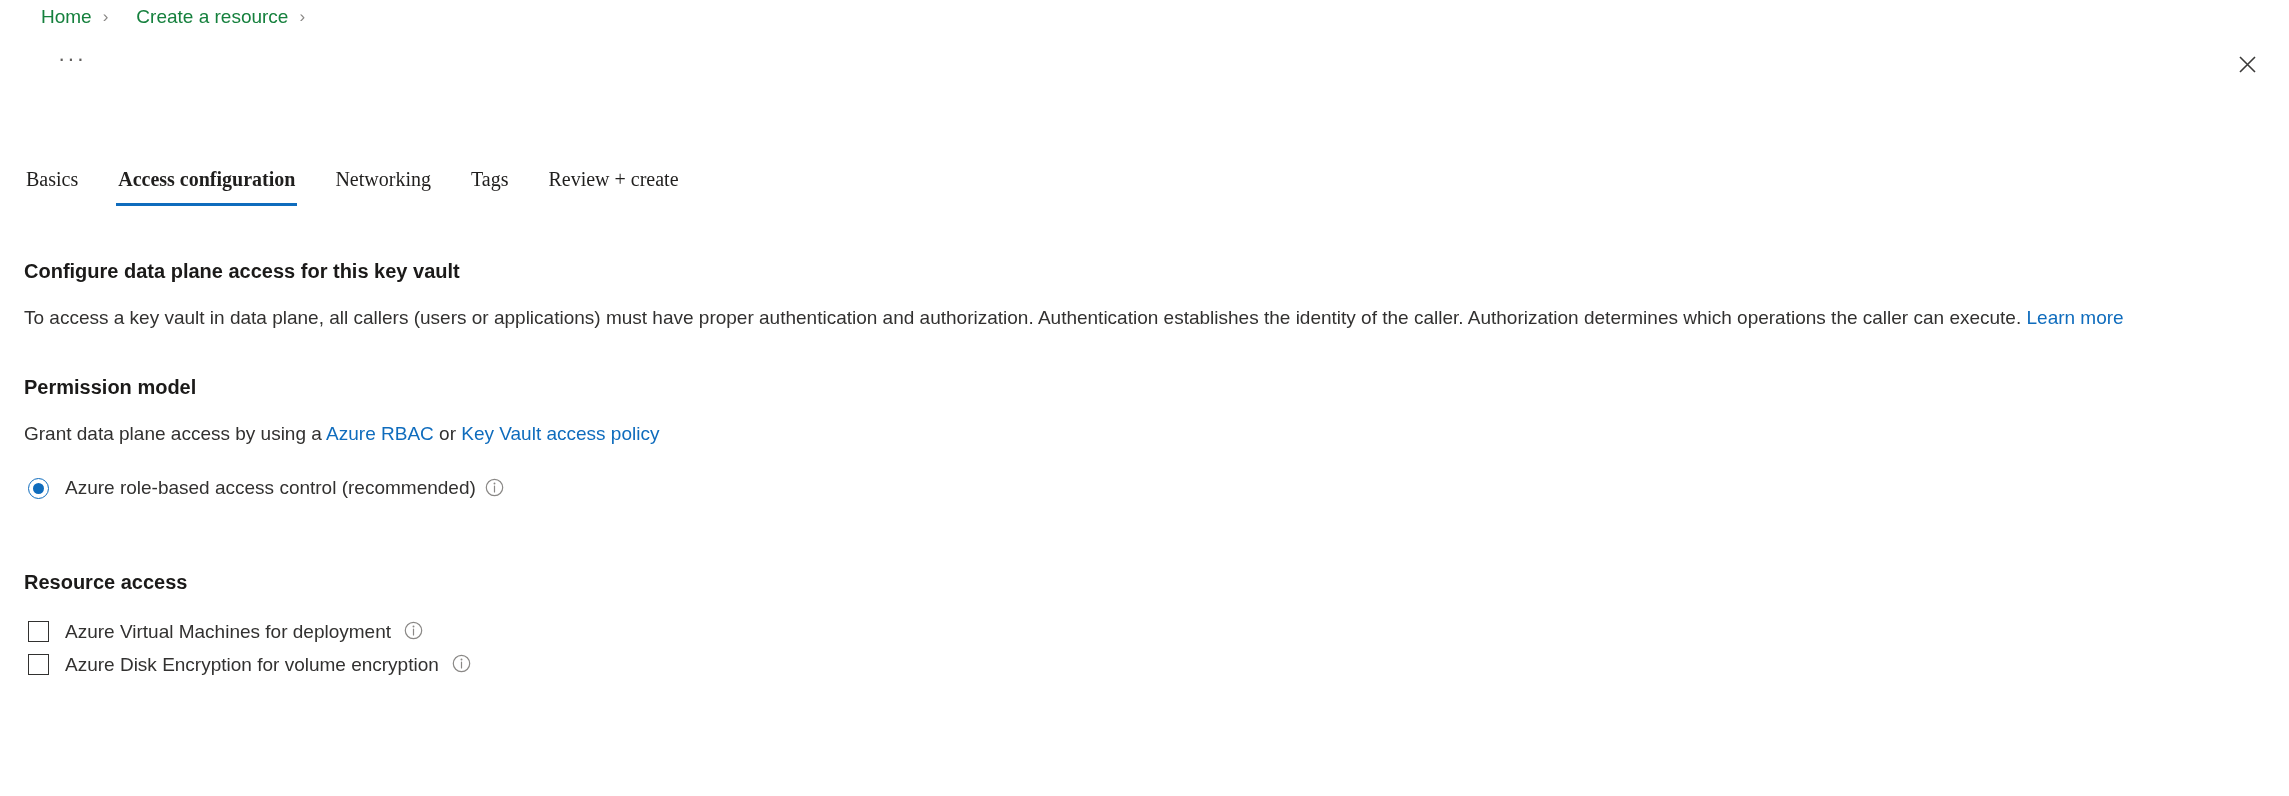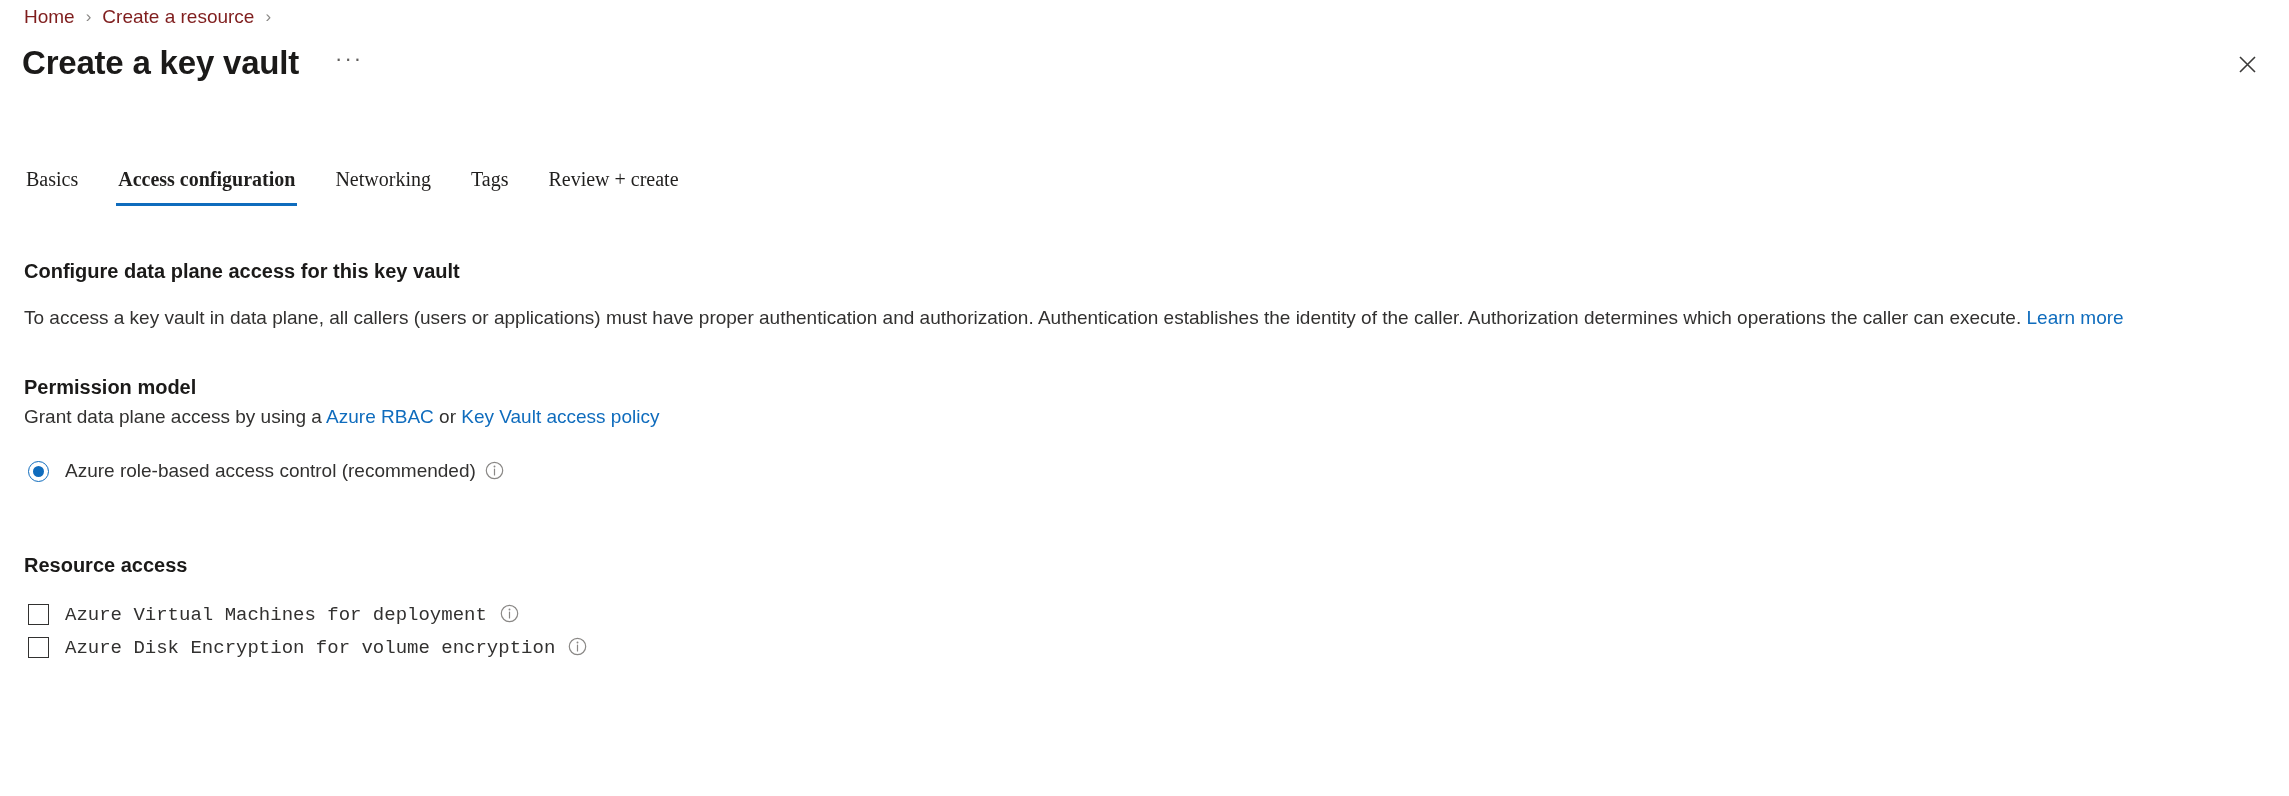--- a/index.html
+++ b/index.html
@@ -24,24 +24,25 @@
     position: absolute;
     left: 24px;
     top: 2px;
     height: 30px;
     display: flex;
     align-items: center;
     font-size: 19px;
     line-height: 30px;
   }
   .crumb-link {
-    color: #7f1d1d;
+    color: #15803d;
     text-decoration: none;
     cursor: pointer;
     white-space: nowrap;
+    margin-left: 17px;
   }
   .crumb-sep {
     color: #8a8886;
     margin: 0 11px;
     font-size: 17px;
     font-weight: 400;
     user-select: none;
   }
 
   
@@ -151,21 +152,21 @@
   }
   .inline-link {
     color: #0f6cbd;
     text-decoration: none;
     cursor: pointer;
   }
 
   .intro-para { margin-top: 21px; }
 
   .perm-block { margin-top: 43px; }
-  .perm-sub { margin-top: 4px; }
+  .perm-sub { margin-top: 21px; }
 
   
   .radio-group { margin-top: 22px; }
   .radio-row {
     display: flex;
     align-items: center;
     height: 38px;
     cursor: pointer;
   }
   .radio-mark {
@@ -211,21 +212,21 @@
     margin-left: 9px;
     cursor: pointer;
     flex: 0 0 auto;
     position: relative;
     top: -1px;
   }
   .info-icon svg { display: block; }
 
   
   .res-block { margin-top: 62px; }
-  .check-group { margin-top: 20px; font-family: Liberation Mono, monospace; }
+  .check-group { margin-top: 20px; }
   .check-row {
     display: flex;
     align-items: center;
     height: 33px;
     cursor: pointer;
   }
   .check-mark {
     width: 21px;
     height: 21px;
     border: 1.6px solid #323130;
@@ -247,21 +248,20 @@
 <body>
 
 <nav class="breadcrumb">
   <a class="crumb-link">Home</a>
   <span class="crumb-sep">›</span>
   <a class="crumb-link">Create a resource</a>
   <span class="crumb-sep">›</span>
 </nav>
 
 <div class="title-row">
-  <h1 class="page-title">Create a key vault</h1>
   <span class="title-ellipsis">···</span>
 </div>
 
 <button class="close-btn" aria-label="Close">
   <span>
     <svg width="17" height="17" viewBox="0 0 17 17" aria-hidden="true">
       <path d="M1 1 L16 16 M16 1 L1 16" stroke="#3b3a39" stroke-width="1.6" fill="none"></path>
     </svg>
   </span>
 </button>

